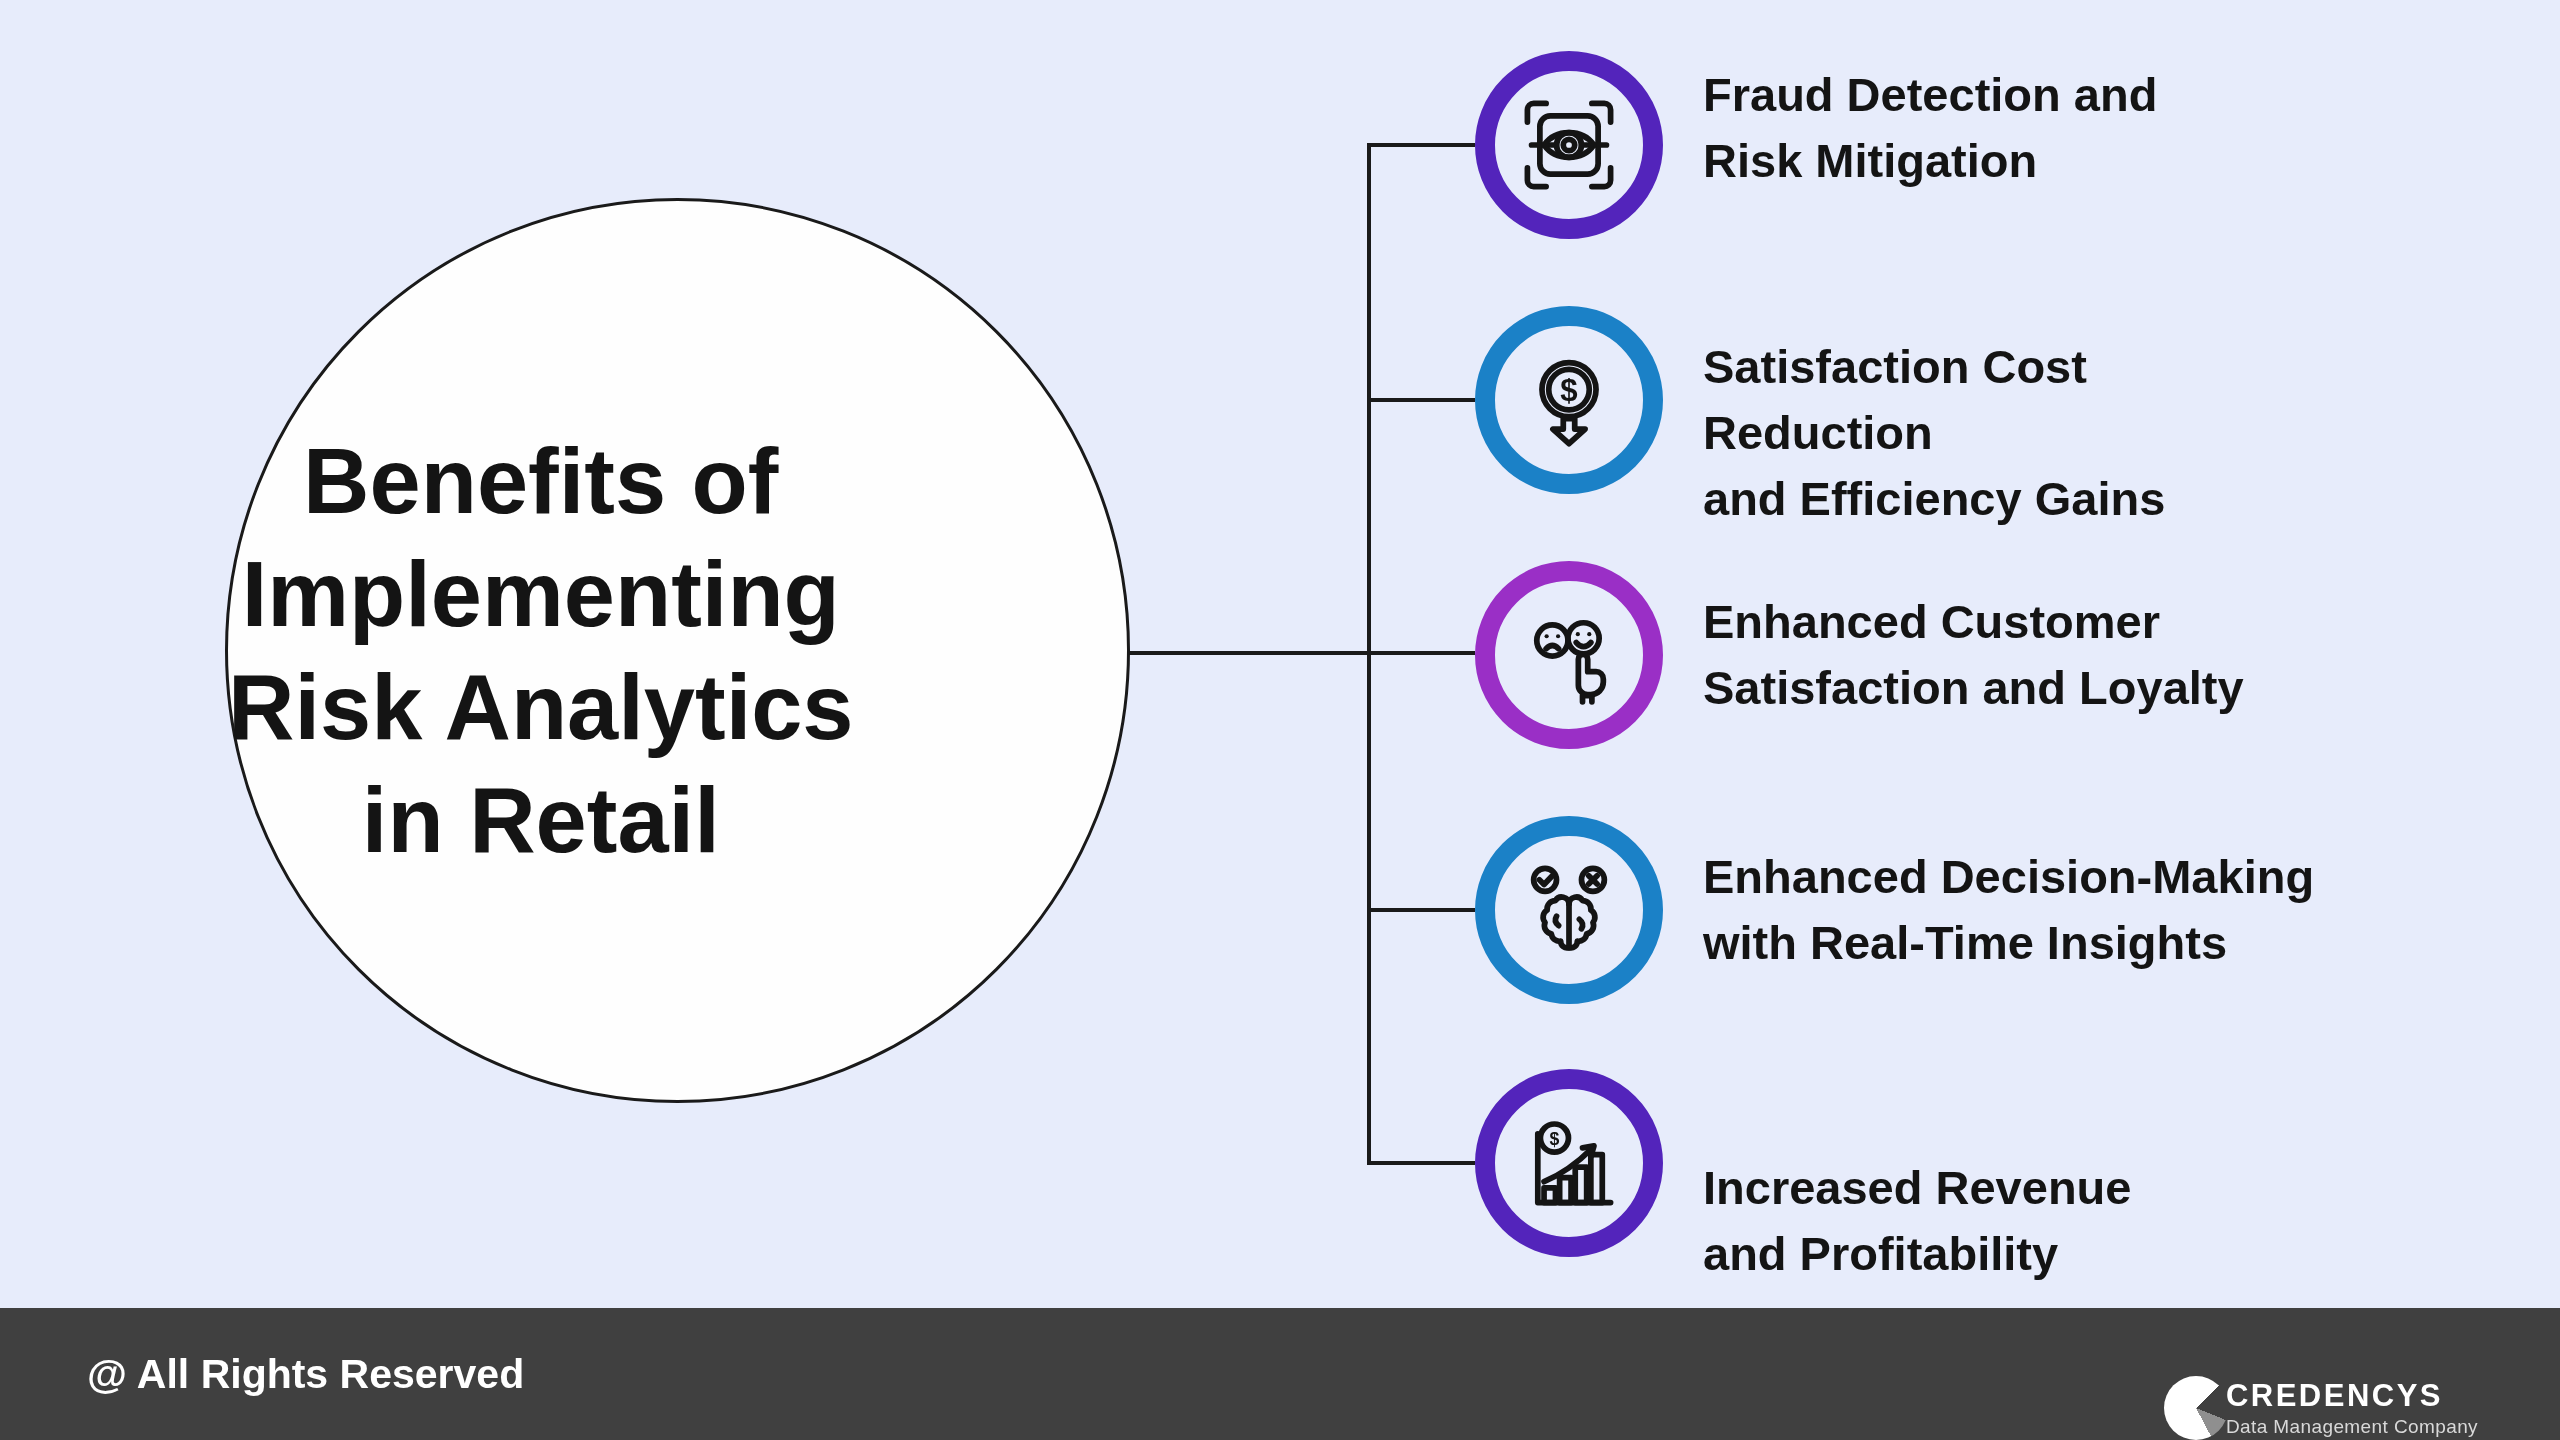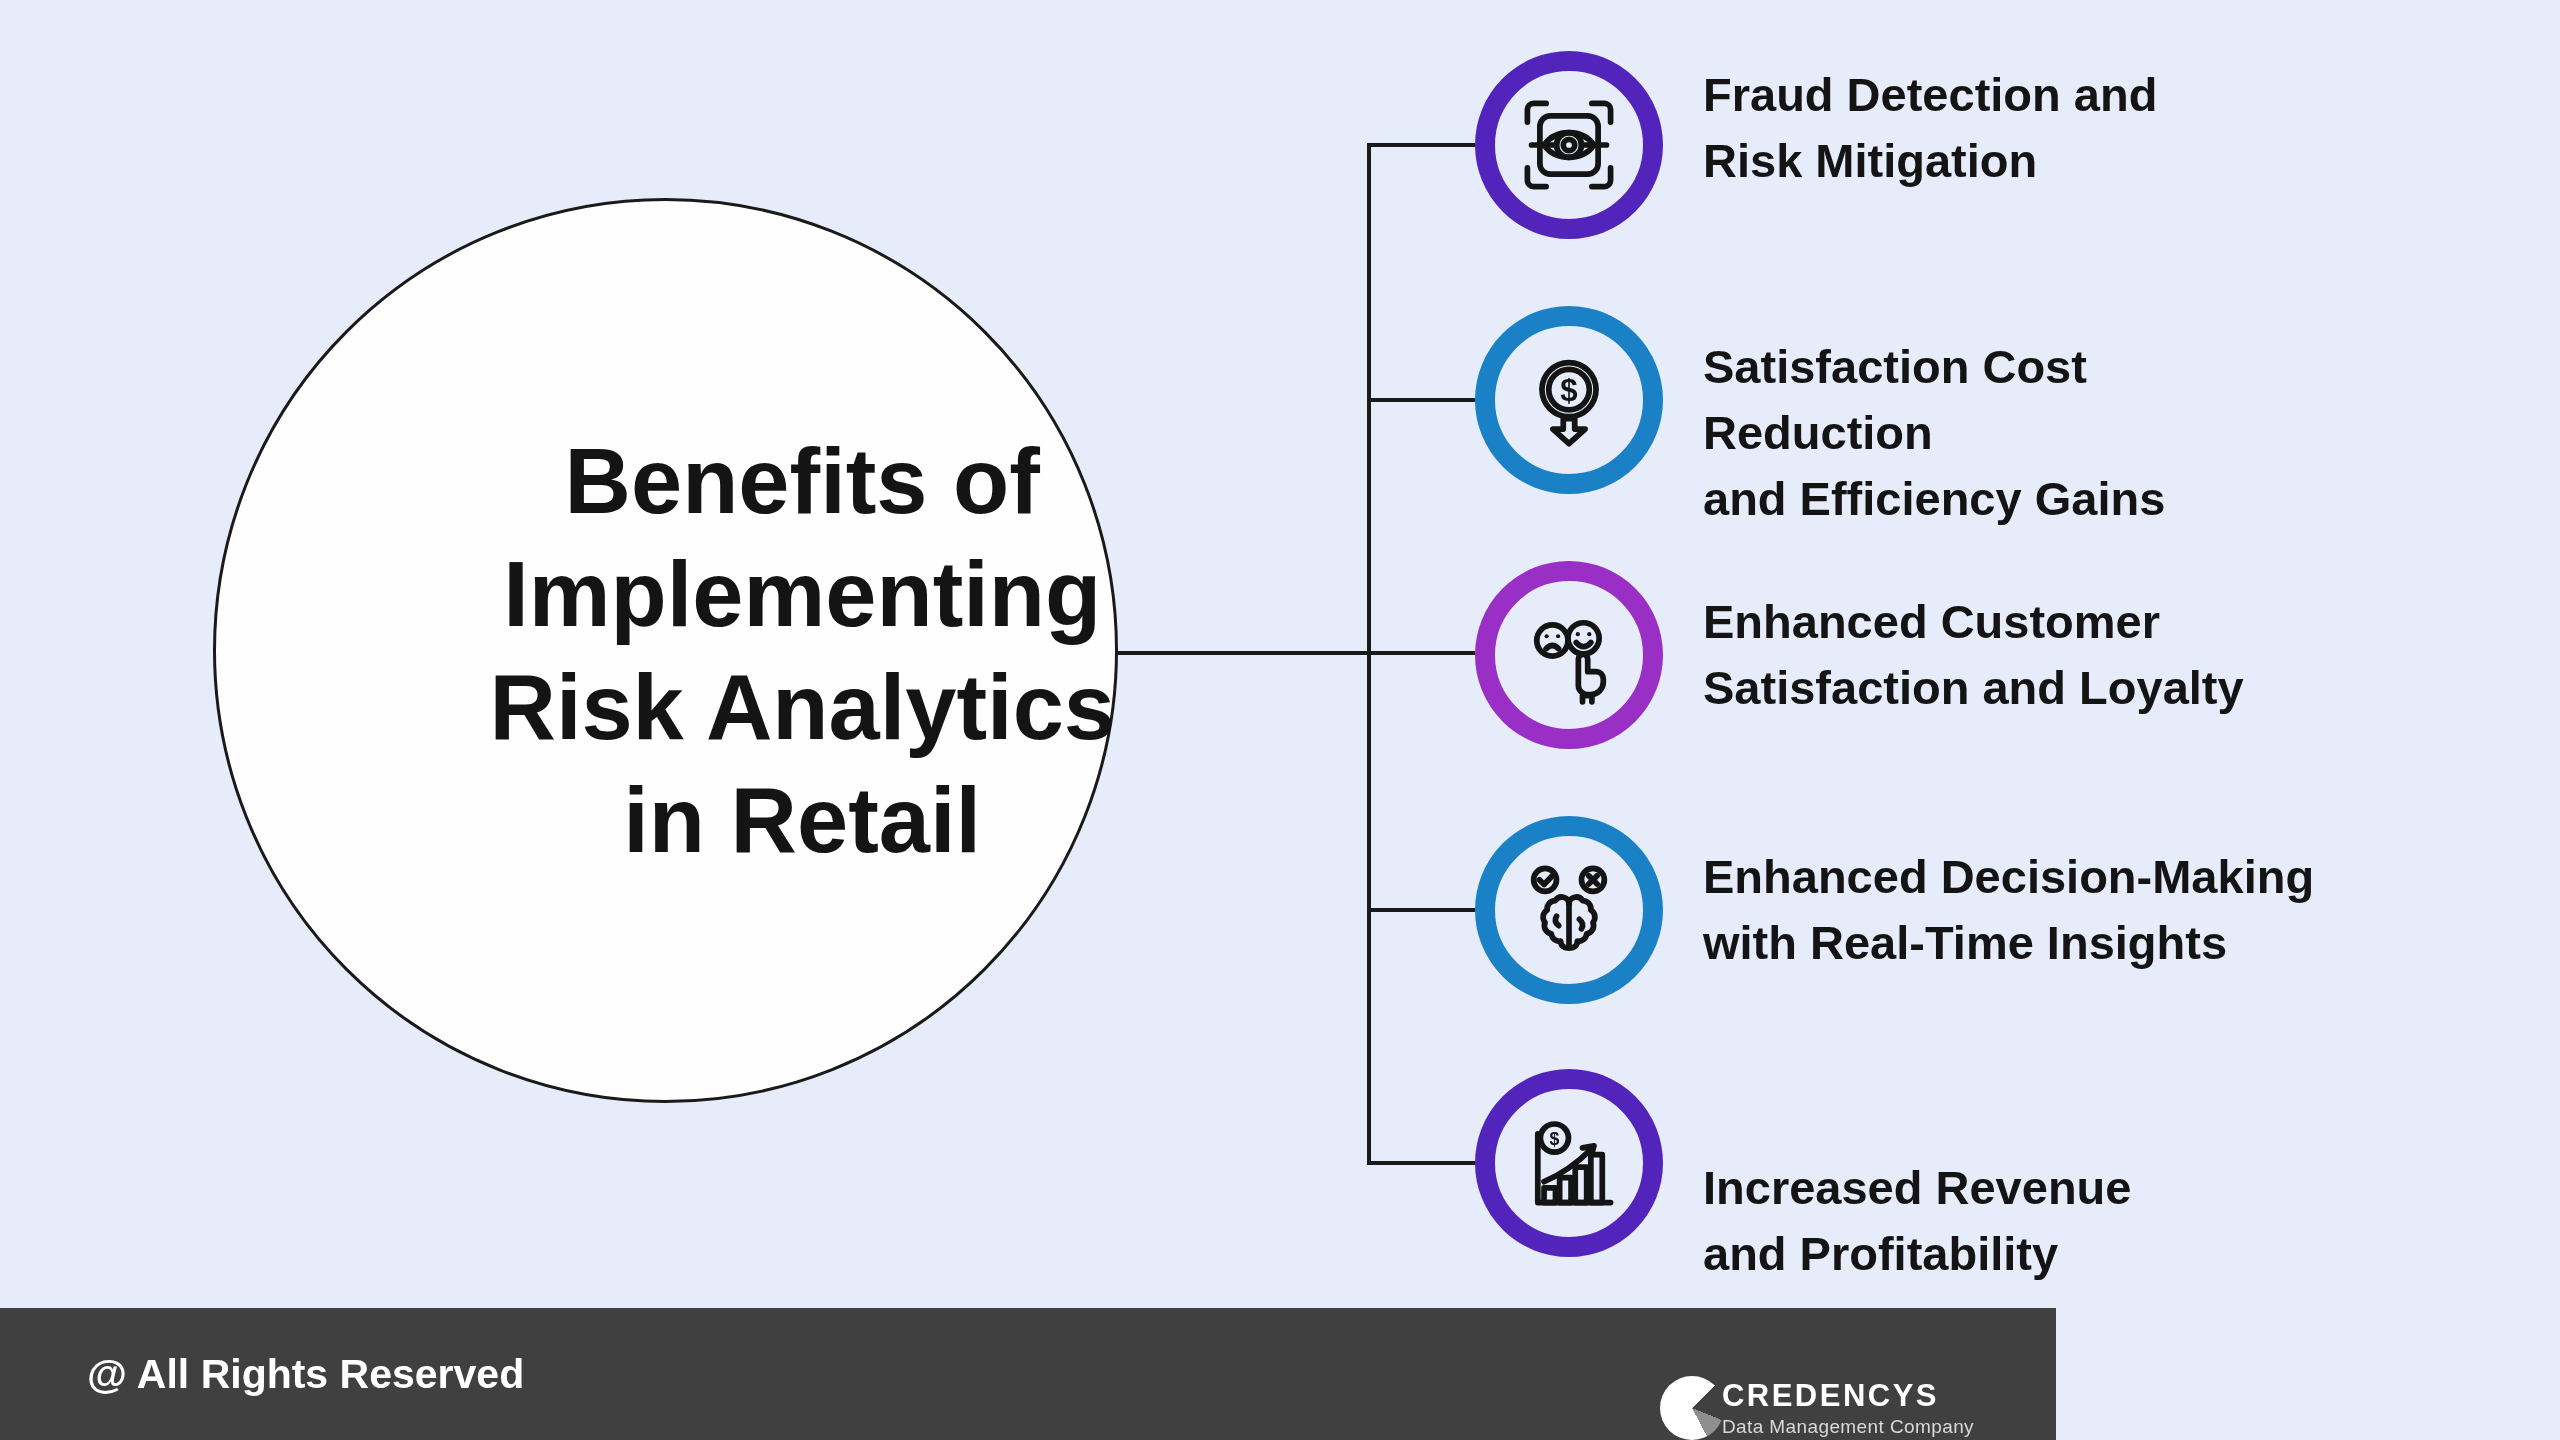--- a/index.html
+++ b/index.html
@@ -3,22 +3,22 @@
 <meta charset="utf-8">
 <style>
   :root{
     --page-bg:#e7ecfb; --footer-bg:#404040; --line:#1a1a1a; --ink:#141414; --circle-fill:#fefefe;
   }
   html,body{margin:0;padding:0;}
   body{font-family:"Liberation Sans","DejaVu Sans",sans-serif;}
   .canvas{position:relative;width:2560px;height:1440px;background:var(--page-bg);overflow:hidden;}
 
   
-  .title-circle{position:absolute;left:213px;top:198px;width:899px;height:899px;border:3px solid var(--line);
-    border-radius:50%;background:var(--circle-fill);display:flex;align-items:center;justify-content:flex-end;}
+  .title-circle{position:absolute;left:225px;top:198px;width:899px;height:899px;border:3px solid var(--line);
+    border-radius:50%;background:var(--circle-fill);display:flex;align-items:center;justify-content:flex-start;}
   .title-text{text-align:center;font-size:92px;line-height:113px;font-weight:700;color:var(--ink);letter-spacing:0;}
 
   
   .cline{position:absolute;background:var(--line);}
   .main-line{left:1110px;top:651px;width:365px;height:4px;}
   .trunk{left:1367px;top:143px;width:4px;height:1022px;}
   .branch{left:1367px;width:108px;height:4px;}
   .b1{top:143px}.b2{top:398px}.b4{top:908px}.b5{top:1161px}
 
   
@@ -28,21 +28,21 @@
   .ring svg{width:104px;height:104px;display:block;}
   .ic{stroke:var(--ink);stroke-width:5.5;fill:none;stroke-linecap:round;stroke-linejoin:round;}
   .ic-fill{fill:var(--ink);stroke:none;}
   .ic-txt{fill:var(--ink);stroke:none;font-weight:700;font-family:"Liberation Sans","DejaVu Sans",sans-serif;}
 
   
   .itxt{position:absolute;left:1703px;width:620px;font-size:47px;line-height:66px;font-weight:600;color:var(--ink);}
   .t1{top:62px}.t2{top:334px}.t3{top:589px}.t4{top:844px}.t5{top:1155px}
 
   
-  .footer{position:absolute;left:0;top:1308px;width:2056px;height:132px;background:var(--footer-bg);}
+  .footer{position:absolute;left:0;top:1308px;width:2560px;height:132px;background:var(--footer-bg);}
   .copyright{position:absolute;left:87px;top:0;height:132px;display:flex;align-items:center;
     color:#fff;font-size:41px;font-weight:700;}
   .logo{position:absolute;right:82px;top:0;height:132px;display:flex;align-items:flex-end;}
   .logo-pie{width:64px;height:64px;border-radius:50%;margin-right:0px;
     background:conic-gradient(from 0deg,#ffffff 0deg 46deg,rgba(0,0,0,0) 46deg 112deg,#8f8f8f 112deg 152deg,#ffffff 152deg 360deg);}
   .logo-txt{display:flex;flex-direction:column;justify-content:center;margin-left:-2px;}
   .logo-brand{color:#ffffff;font-size:31px;font-weight:700;letter-spacing:2.5px;line-height:36px;}
   .logo-tag{color:#d9d9d9;font-size:19px;font-weight:400;letter-spacing:0.4px;line-height:26px;margin-left:0;}
 </style>
 </head>

